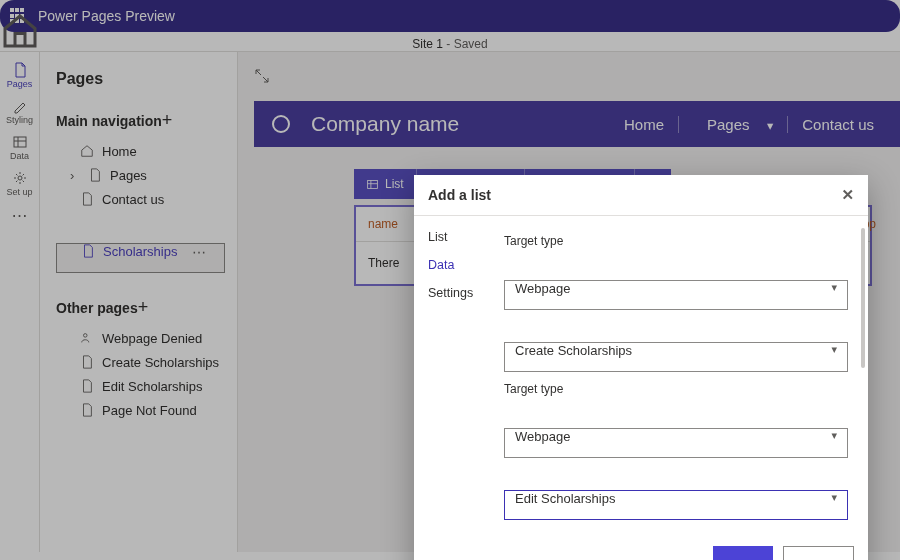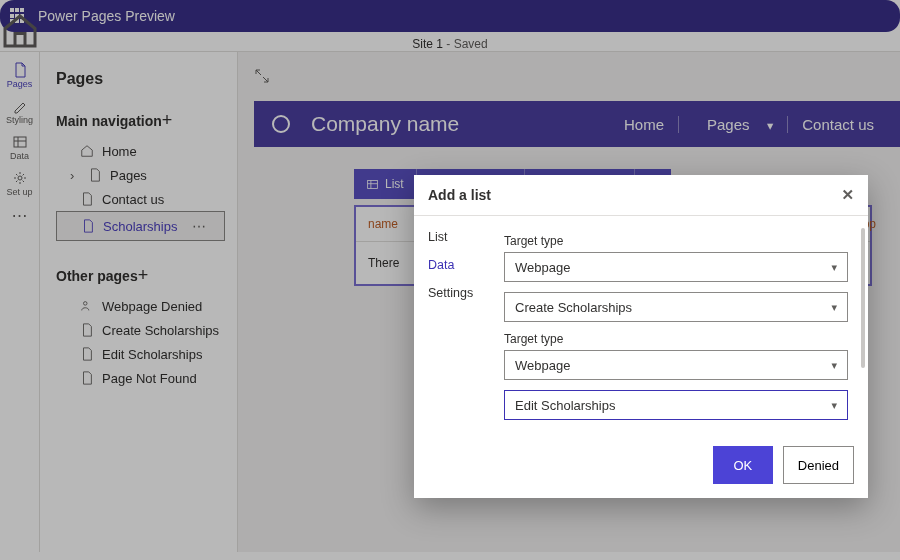--- a/index.html
+++ b/index.html
@@ -51,21 +51,21 @@
   .modal-head { display:flex; align-items:center; height:40px; padding:0 14px; font-size:14px; font-weight:600;}
   .modal-close { margin-left:auto; cursor:pointer; color:#605e5c; font-size:15px;}
   .modal-sep { border-top:1px solid #e1dfdd;}
   .modal-body { display:flex; padding:12px 14px 0 14px; position:relative;}
   .side-tabs { width:76px; display:flex; flex-direction:column; gap:14px; font-size:12.5px; padding-top:2px;}
   .side-tab { cursor:pointer; color:#323130;}
   .side-tab.active { color:#3b31b3;}
   .form-area { flex:1; padding-right:6px; padding-bottom:6px;}
   .form-row { display:flex; align-items:center; justify-content:space-between; margin-bottom:8px; font-size:12.5px;}
   .form-label { font-size:12px; color:#323130; margin:6px 0 4px 0;}
-  .sel { width:100%; height:30px; border:1px solid #8a8886; background:#fff; display:flex; align-items:center; padding:0 10px; font-size:13px; justify-content:space-between; cursor:pointer; margin-bottom:10px;}
+  .sel { width:100%; height:30px; border:1px solid #8a8886; background:#fff; display:flex; align-items:flex-start; padding:0 10px; font-size:13px; justify-content:space-between; cursor:pointer; margin-bottom:10px;margin-top:32px;}
   .sel.blue { border:1.5px solid #3b31b3;}
   .chev { font-size:11px; color:#605e5c;}
   .toggle { width:36px; height:16px; border-radius:10px; background:#4c43d6; position:relative; cursor:pointer;}
   .toggle::after{ content:""; position:absolute; right:2px; top:2px; width:12px; height:12px; background:#fff; border-radius:50%;}
   .modal-foot { display:flex; justify-content:flex-end; gap:10px; padding:10px 14px 14px;}
   .btn { height:38px; min-width:60px; padding:0 14px; border:1px solid #8a8886; background:#fff; cursor:pointer; font-size:13px;}
   .btn.primary { background:#4c43d6; border-color:#4c43d6; color:#fff;}
   .scroll-indicator{ position:absolute; right:3px; top:12px; width:4px; height:140px; background:#c8c6c4; border-radius:2px;}
   .truncated { white-space:nowrap; overflow:hidden; }
   .app-col{ color:#c06028; position:absolute; right:-6px;}

